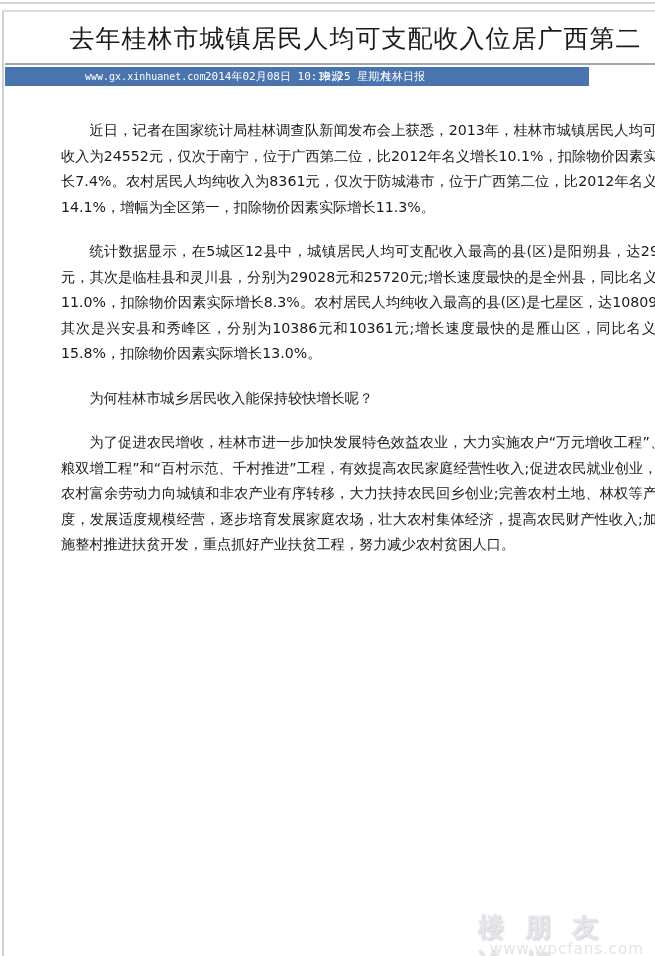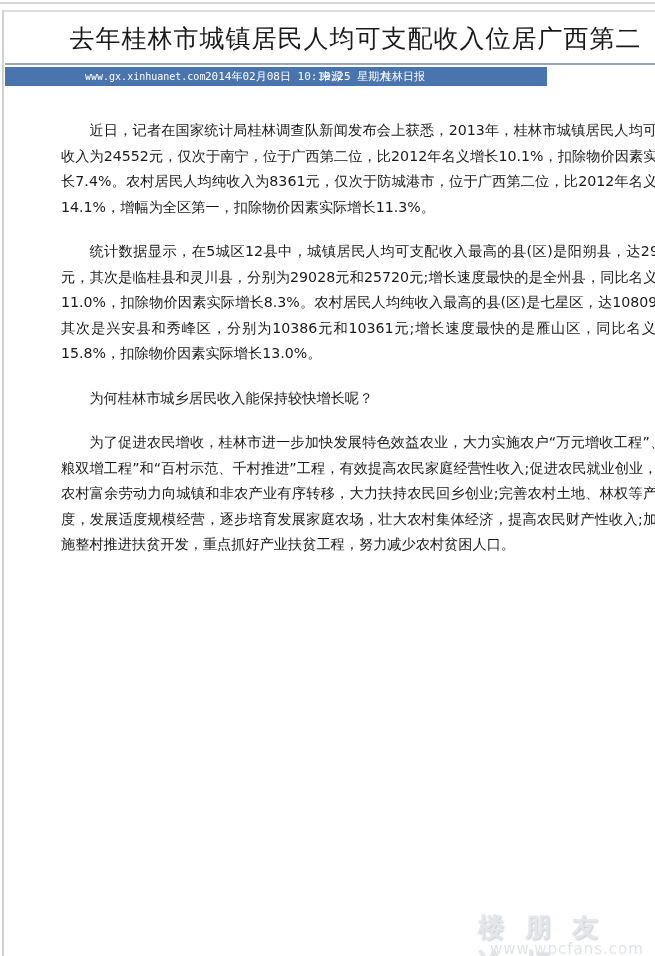--- a/index.html
+++ b/index.html
@@ -51,21 +51,21 @@
       left: 5px;
       top: 63px;
       width: 650px;
       height: 2px;
       background: #9aa7b8;
     }
     .meta-bar {
       position: absolute;
       left: 5px;
       top: 67px;
-      width: 542px;
+      width: 584px;
       height: 19px;
       background: #4a74ad;
       color: #ffffff;
       font-size: 11px;
       line-height: 19px;
       font-family: "DejaVu Sans Mono", "Liberation Mono", monospace;
       white-space: nowrap;
     }
     .meta-bar span { position: absolute; top: 0; }
     .meta-site { left: 80px; font-size: 10px; }

